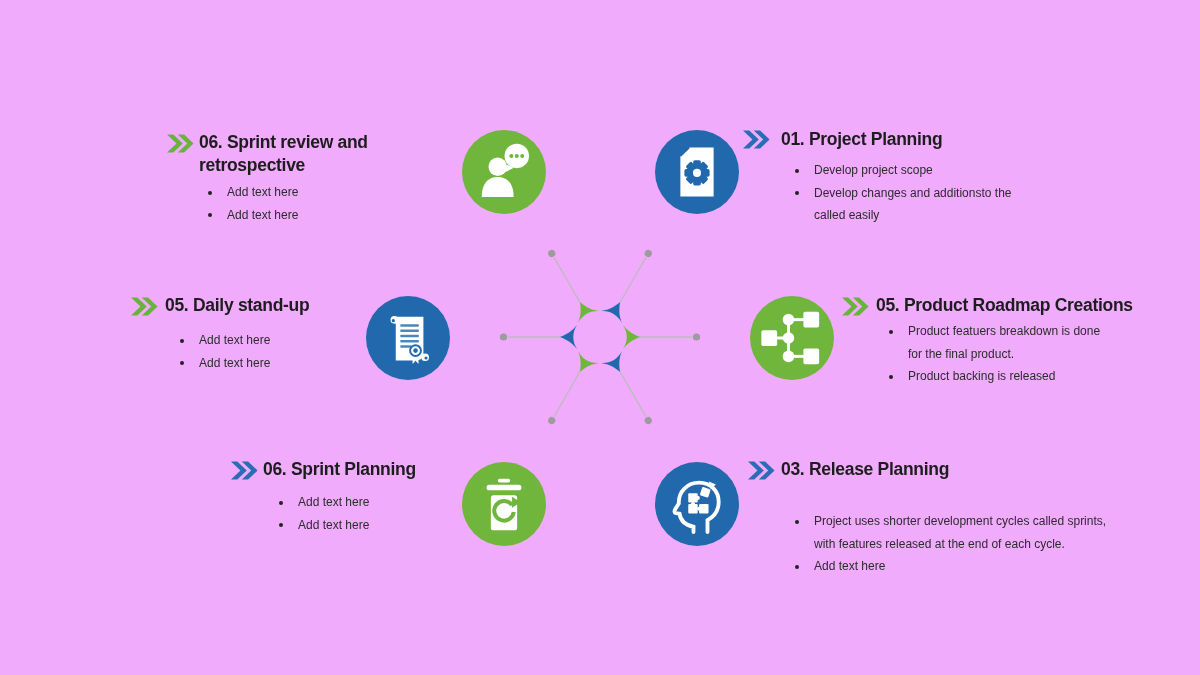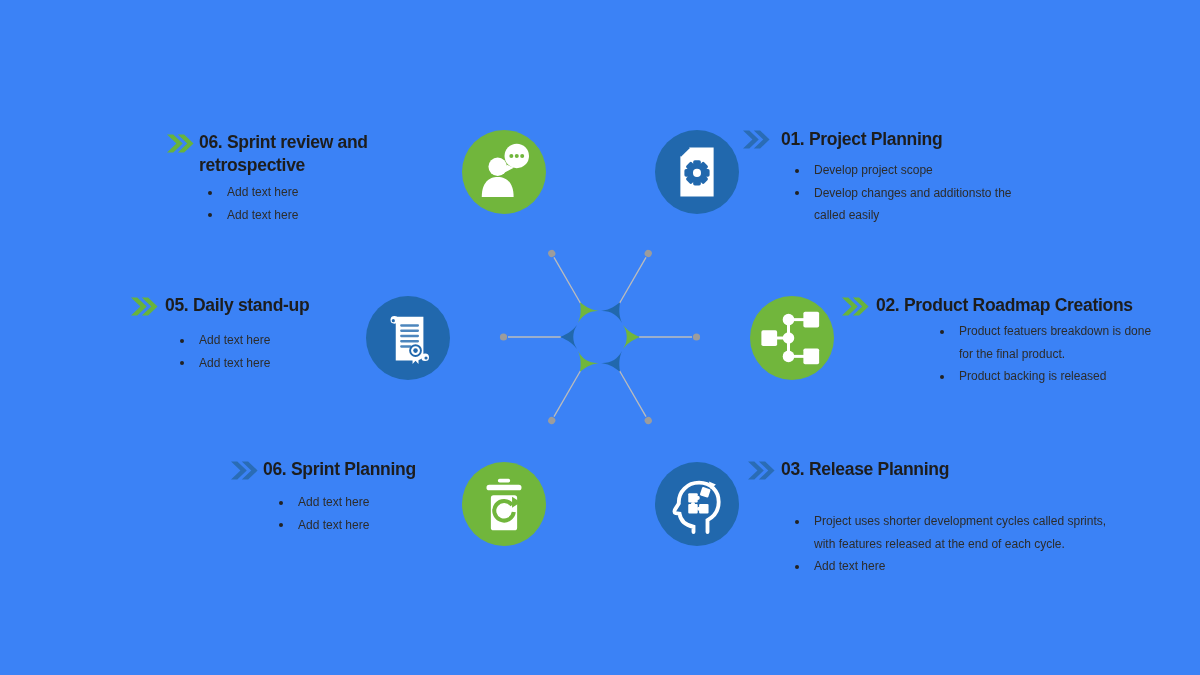--- a/index.html
+++ b/index.html
@@ -1,16 +1,16 @@
 <!DOCTYPE html>
 <html><head>
 <meta charset="utf-8">
 <style>
   html,body{margin:0;padding:0;background:#fff;}
-  .slide{position:relative;width:1200px;height:675px;background:#3b82f6;overflow:hidden;
+  .slide{position:relative;width:1200px;height:675px;background:#f0abfc;overflow:hidden;
          font-family:"Liberation Sans",sans-serif;}
   .abs{position:absolute;}
   .chev{width:27px;height:19px;}
   .chev svg{display:block;width:100%;height:100%;}
   .chev path{fill:currentColor;}
   .title{font-weight:700;font-size:17.5px;letter-spacing:-0.3px;line-height:23px;white-space:nowrap;}
   .bullets{font-size:12px;line-height:22.5px;}
   .bullet-row{display:flex;align-items:flex-start;}
   .dot{flex:none;width:4px;height:4px;border-radius:50%;background:#222;margin-top:9.5px;margin-right:15px;}
   .blines div{white-space:nowrap;}
@@ -171,23 +171,23 @@
         <rect x="30.5" y="30" width="9" height="9" rx="1" fill="#fff"></rect>
       </svg>
     </div>
     <div class="abs chev" style="left: 842px; top: 297px; color: rgb(104, 179, 60);">
       <svg viewBox="0 0 30 20">
           <path d="M0 0 H7 L17.5 10 L7 20 H0 L10.5 10 Z"></path>
           <path d="M12 0 H19 L29.5 10 L19 20 H12 L22.5 10 Z"></path>
         </svg>
     </div>
     <div class="abs title" style="left: 876px; top: 294px; color: rgb(29, 29, 29);">
-      <div>02. Product Roadmap Creations</div>
-    </div>
-    <div class="abs bullets" style="left: 940px; top: 320px; color: rgb(44, 44, 44);">
+      <div>05. Product Roadmap Creations</div>
+    </div>
+    <div class="abs bullets" style="left: 889px; top: 320px; color: rgb(44, 44, 44);">
       <div class="bullet-row">
         <span class="dot"></span>
         <div class="blines">
           <div>Product featuers breakdown is done</div>
           <div>for the final product.</div>
         </div>
       </div>
       <div class="bullet-row">
         <span class="dot"></span>
         <div class="blines">

